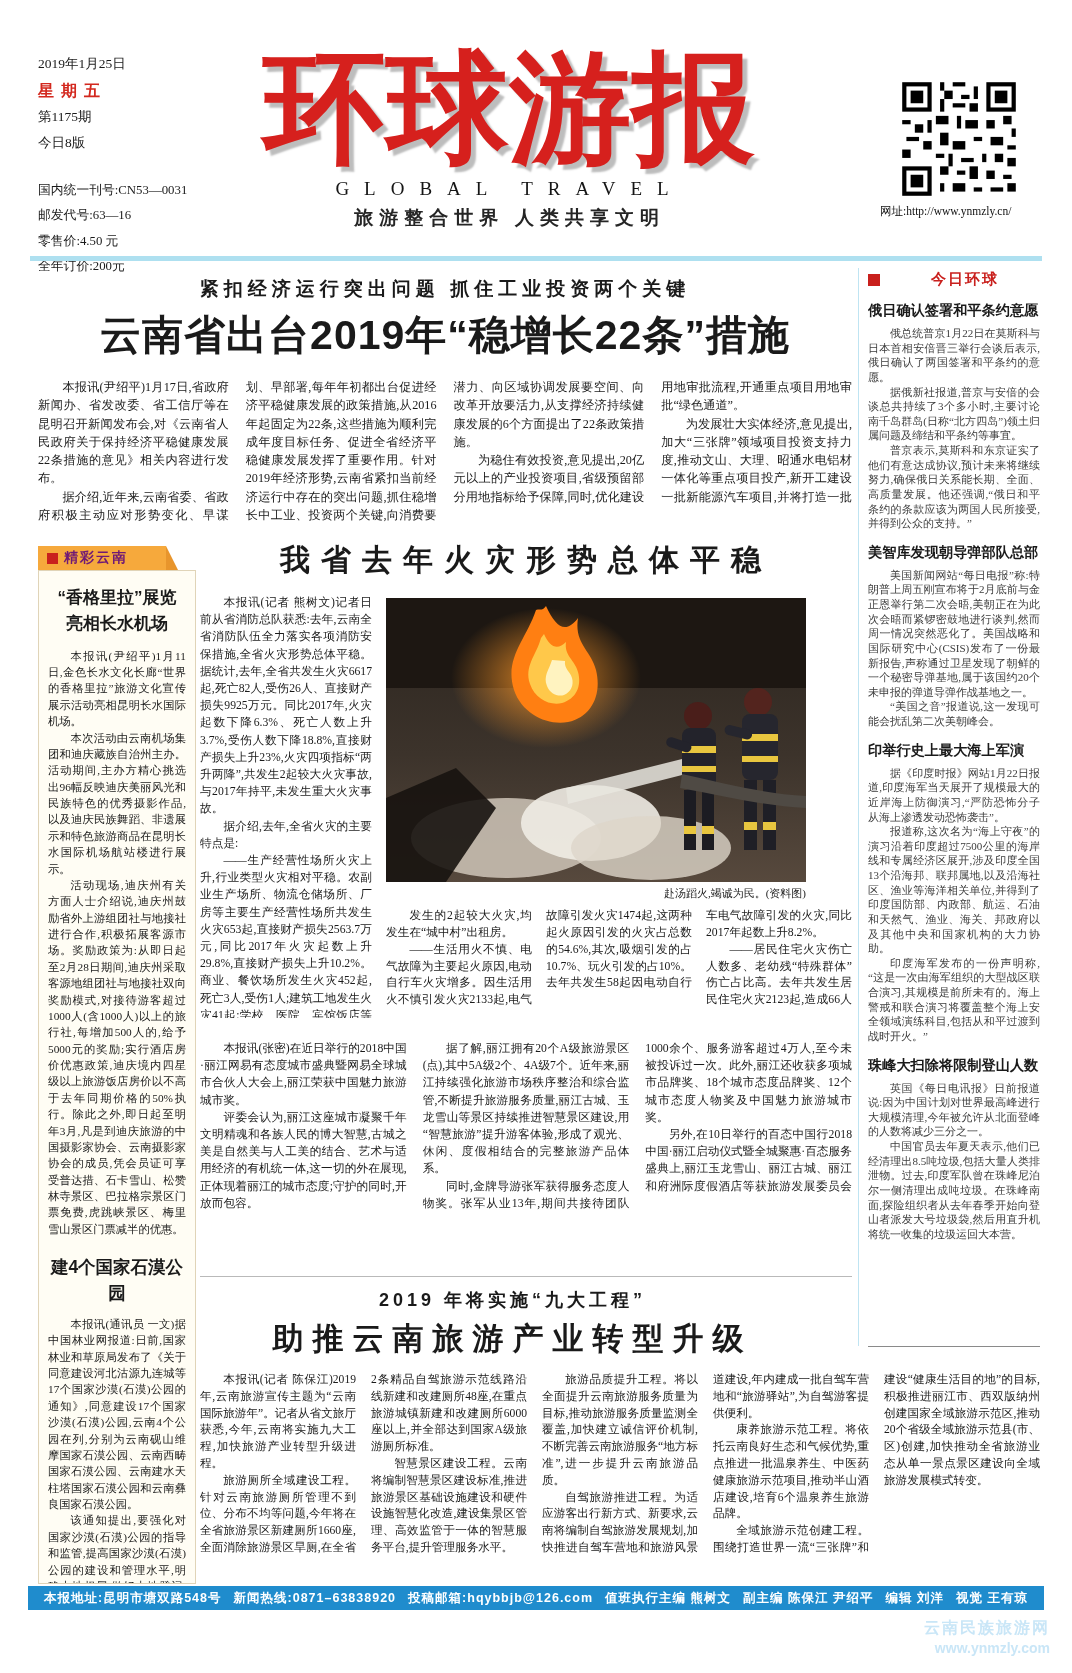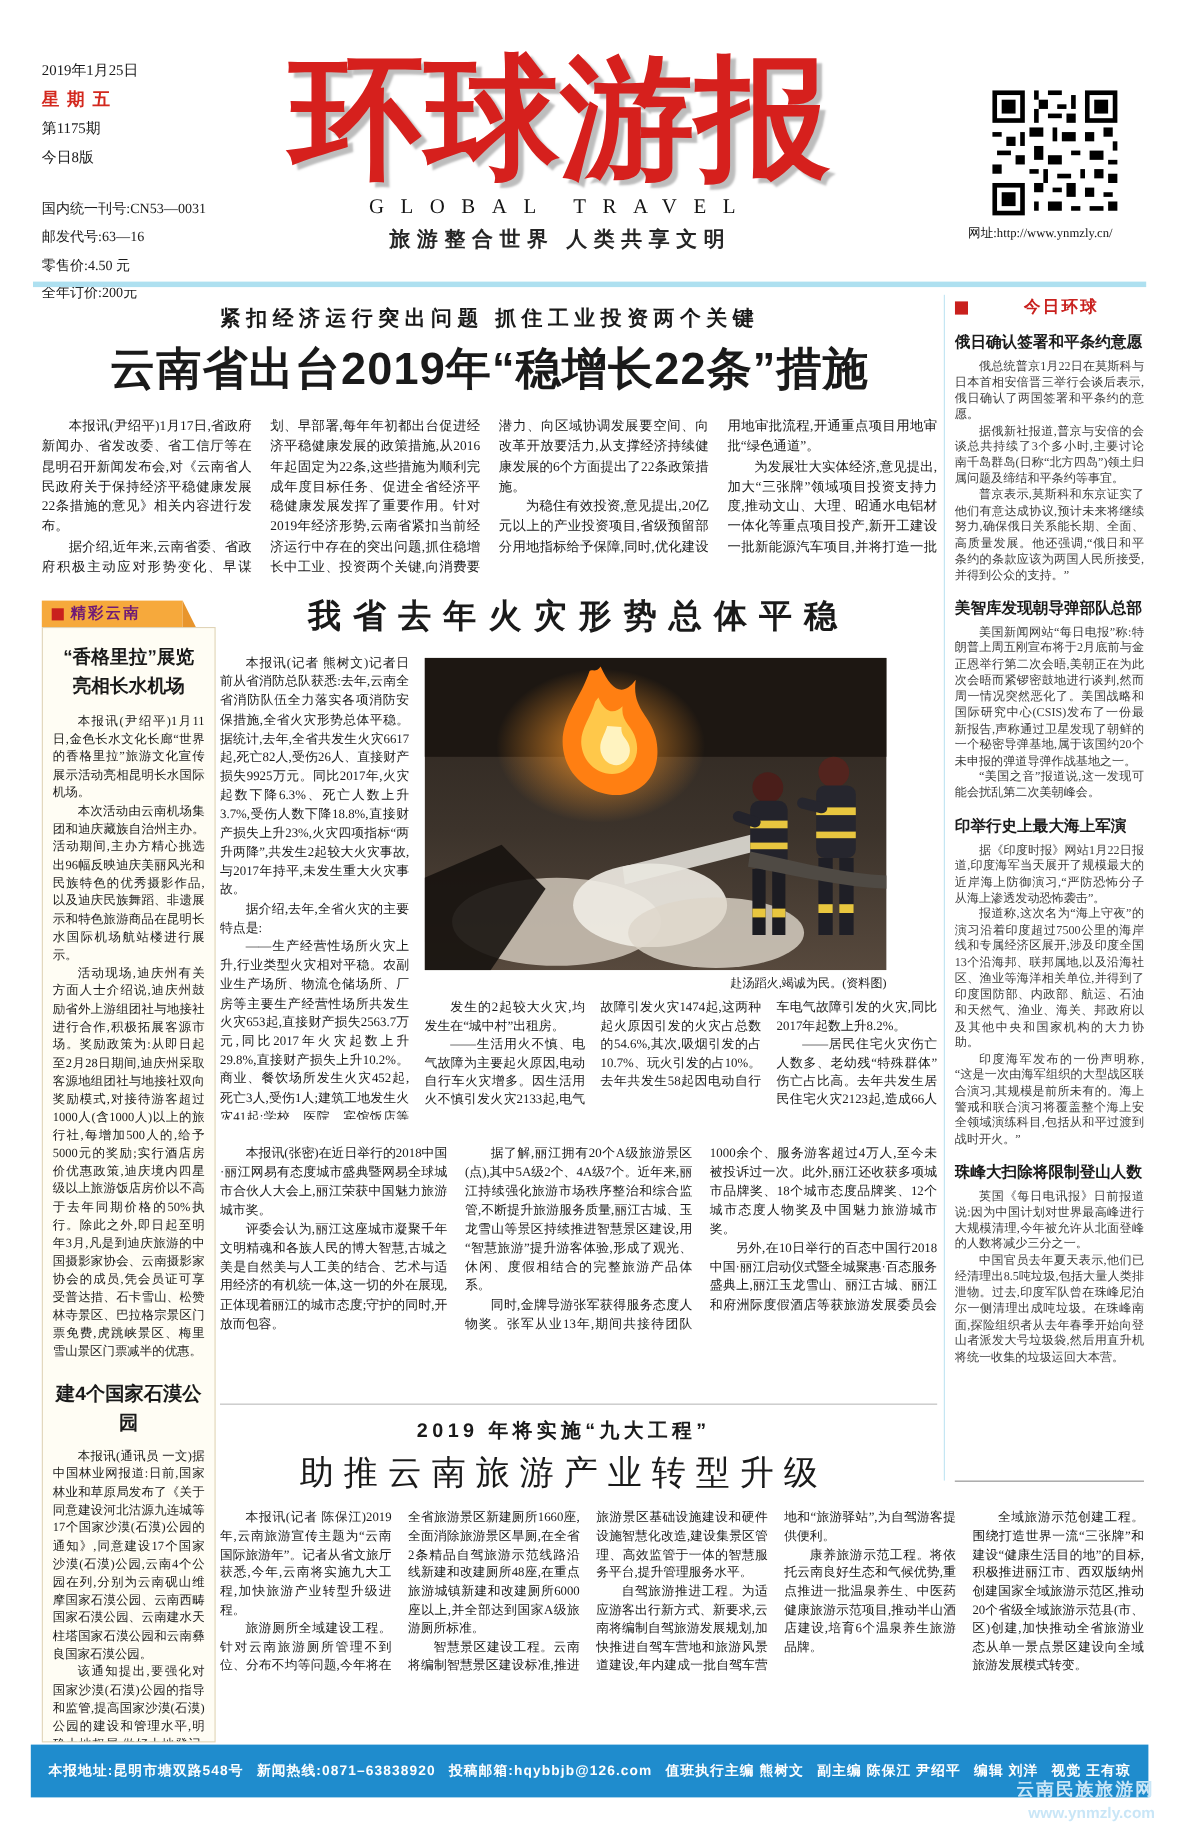--- a/index.html
+++ b/index.html
@@ -59,39 +59,39 @@
   .lijiang{position:absolute;left:200px;top:1026px;width:652px;height:244px;}
   .lijiang-headline{text-align:center;font-family:"Liberation Sans",sans-serif;font-weight:bold;
           font-size:31px;letter-spacing:15px;white-space:nowrap;}
   .lijiang-body{margin-top:14px;column-count:3;column-gap:16px;font-size:11.7px;line-height:1.47;
           height:184px;overflow:hidden;}
   
   .rule-mid{position:absolute;left:200px;width:652px;top:1276px;border-top:1px solid #b9b9b9;}
   .bottom{position:absolute;left:200px;top:1288px;width:840px;height:292px;}
   .bottom-kicker{width:625px;text-align:center;font-family:"Liberation Sans",sans-serif;font-weight:bold;
           font-size:18px;letter-spacing:4px;}
-  .bottom-headline{width:625px;text-align:center;font-family:"Liberation Sans",sans-serif;font-weight:normal;
+  .bottom-headline{width:625px;text-align:center;font-family:"Liberation Sans",sans-serif;font-weight:bold;
           font-size:31px;letter-spacing:9px;margin-top:6px;white-space:nowrap;}
   .bottom-body{margin-top:12px;column-count:5;column-gap:15px;font-size:11.6px;line-height:1.45;
           height:212px;overflow:hidden;}
   
   .vrule{position:absolute;left:858px;top:268px;height:1078px;border-left:1px solid #bfe4f2;}
   .world{position:absolute;left:868px;top:270px;width:172px;height:1078px;overflow:hidden;}
   .world-header{display:flex;align-items:center;margin-bottom:8px;gap:44px;}
   .world-square{width:12px;height:12px;background:#c9201d;margin-right:7px;}
   .world-title{color:#c9201d;font-weight:bold;font-size:15px;letter-spacing:2px;
           font-family:"Liberation Sans",sans-serif;}
   .world-article-title{font-family:"Liberation Sans",sans-serif;font-weight:bold;font-size:14.2px;
           margin:12px 0 6px 0;}
   .world-body{font-size:11px;line-height:1.33;color:#3c3c3c;}
   .world-body .para{text-indent:2em;}
   .rule-world-end{position:absolute;left:868px;width:172px;top:1346px;border-top:1px solid #8a8a8a;}
   
   .footer{position:absolute;left:28px;right:28px;top:1586px;height:16px;background:#1f8ccd;color:#fff;
-          display:flex;align-items:center;justify-content:space-between;padding:16px 16px;
+          display:flex;align-items:center;justify-content:space-between;padding:4px 16px;
           font-family:"Liberation Sans",sans-serif;font-weight:bold;font-size:12.5px;letter-spacing:1px;
           white-space:nowrap;overflow:hidden;}
   .watermark{position:absolute;right:22px;top:1618px;text-align:right;color:#c9e6f7;
           font-family:"Liberation Sans",sans-serif;font-weight:bold;line-height:1.3;}
   .watermark .l1{font-size:16px;letter-spacing:2px;}
   .watermark .l2{font-size:14px;}
 </style>
 </head>
 <body>
 
@@ -286,20 +286,21 @@
   </div>
 
   <div class="rule-mid"></div>
   <div class="bottom">
     <div class="bottom-kicker">2019 年将实施“九大工程”</div>
     <div class="bottom-headline">助推云南旅游产业转型升级</div>
     <div class="bottom-body">
         <p class="para">本报讯(记者 陈保江)2019年,云南旅游宣传主题为“云南国际旅游年”。记者从省文旅厅获悉,今年,云南将实施九大工程,加快旅游产业转型升级进程。</p>
         <p class="para">旅游厕所全域建设工程。针对云南旅游厕所管理不到位、分布不均等问题,今年将在全省旅游景区新建厕所1660座,全面消除旅游景区旱厕,在全省2条精品自驾旅游示范线路沿线新建和改建厕所48座,在重点旅游城镇新建和改建厕所6000座以上,并全部达到国家A级旅游厕所标准。</p>
         <p class="para">智慧景区建设工程。云南将编制智慧景区建设标准,推进旅游景区基础设施建设和硬件设施智慧化改造,建设集景区管理、高效监管于一体的智慧服务平台,提升管理服务水平。</p>
+        <p class="para">旅游品质提升工程。将以全面提升云南旅游服务质量为目标,推动旅游服务质量监测全覆盖,加快建立诚信评价机制,不断完善云南旅游服务“地方标准”,进一步提升云南旅游品质。</p>
         <p class="para">自驾旅游推进工程。为适应游客出行新方式、新要求,云南将编制自驾旅游发展规划,加快推进自驾车营地和旅游风景道建设,年内建成一批自驾车营地和“旅游驿站”,为自驾游客提供便利。</p>
         <p class="para">康养旅游示范工程。将依托云南良好生态和气候优势,重点推进一批温泉养生、中医药健康旅游示范项目,推动半山酒店建设,培育6个温泉养生旅游品牌。</p>
         <p class="para">全域旅游示范创建工程。围绕打造世界一流“三张牌”和建设“健康生活目的地”的目标,积极推进丽江市、西双版纳州创建国家全域旅游示范区,推动20个省级全域旅游示范县(市、区)创建,加快推动全省旅游业态从单一景点景区建设向全域旅游发展模式转变。</p>
       </div>
   </div>
 
   <div class="vrule"></div>
   <div class="world">
     <div class="world-header">
       <span class="world-square"></span>

